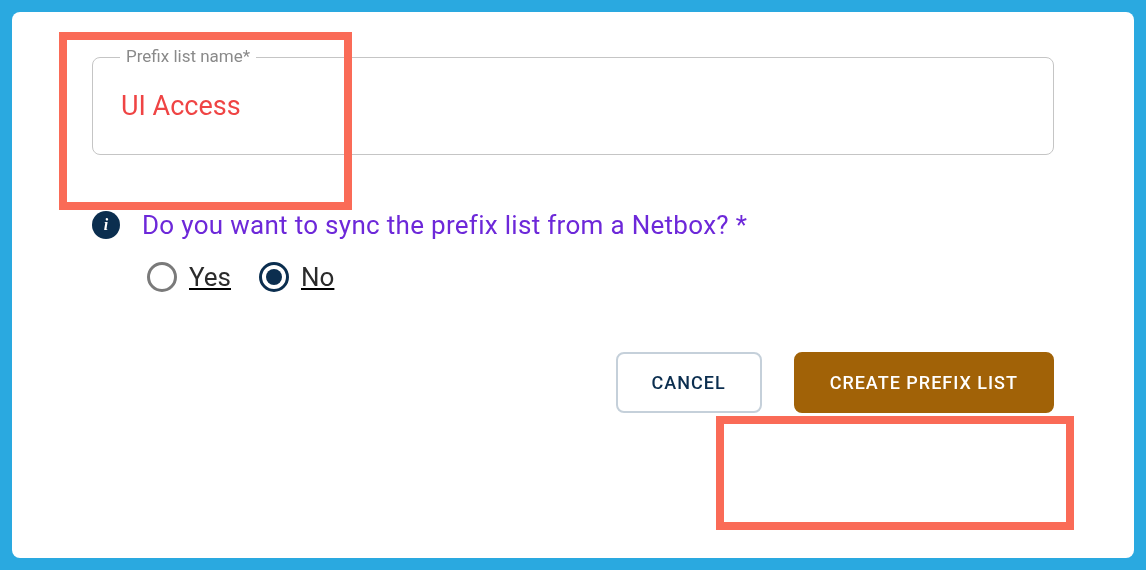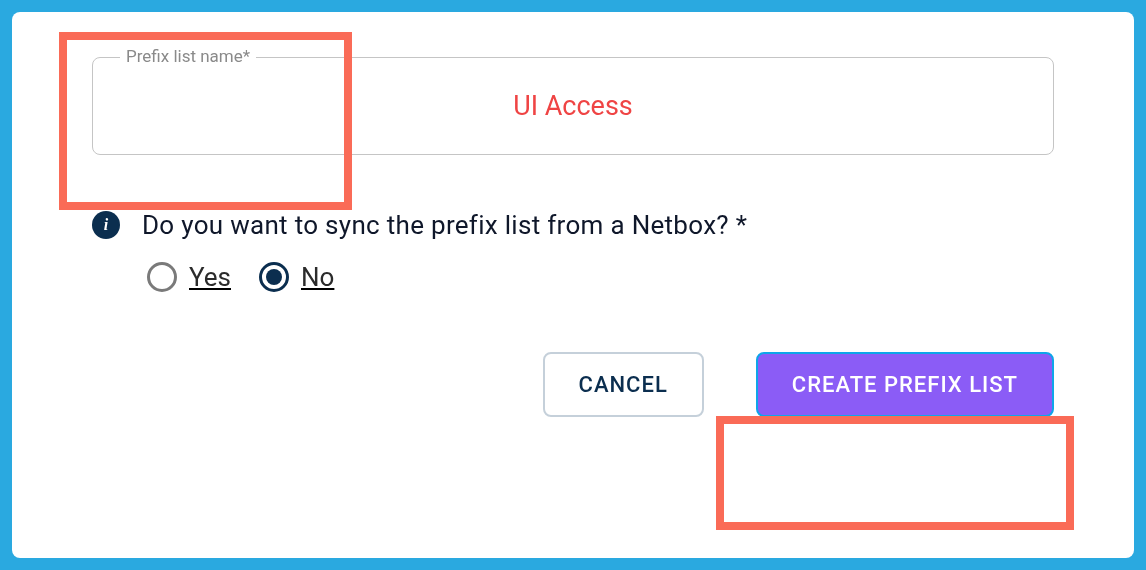--- a/index.html
+++ b/index.html
@@ -1,19 +1,18 @@
 <!DOCTYPE html>
 <html><head>
   <meta charset="utf-8">
   <style>
     * {
       box-sizing: border-box;
       margin: 0;
       padding: 0;
-      text-align: center;
     }
     body {
       font-family: -apple-system, BlinkMacSystemFont, 'Segoe UI', Roboto, sans-serif;
       background: #2aa9e0;
       padding: 12px;
       width: 1146px;
       height: 570px;
     }
     .panel {
       background: #ffffff;
@@ -83,21 +82,21 @@
       align-items: center;
       justify-content: center;
       font-size: 16px;
       font-weight: bold;
       font-family: Georgia, serif;
       font-style: italic;
       flex-shrink: 0;
     }
     .question-text {
       font-size: 26px;
-      color: #0f172a;
+      color: #6d28d9;
       letter-spacing: 0.3px;
     }
     .radio-row {
       display: flex;
       align-items: center;
       gap: 28px;
       margin-left: 55px;
       margin-bottom: 60px;
       text-decoration: underline;
     }
@@ -130,37 +129,36 @@
       color: #2b2b2b;
     }
     .button-row {
       display: flex;
       justify-content: flex-end;
       gap: 32px;
       align-items: center;
     }
     .btn {
       padding: 18px 34px;
-      font-size: 22px;
+      font-size: 18px;
       font-weight: 500;
       letter-spacing: 1px;
       border-radius: 8px;
       cursor: pointer;
       font-family: inherit;
     }
     .btn-cancel {
       background: #ffffff;
       color: #0b2e4f;
       border: 2px solid #c5d0da;
     }
     .btn-primary {
-      background: #8b5cf6;
+      background: #a16207;
       color: #ffffff;
-      border: 2px solid #0ea5e9;
-      margin-left: 20px;
+      border: 2px solid #a16207;
     }
   </style>
 </head>
 <body>
 
 <div class="panel">
 
   <div class="highlight-box-1"></div>
   <div class="highlight-box-2"></div>
 

